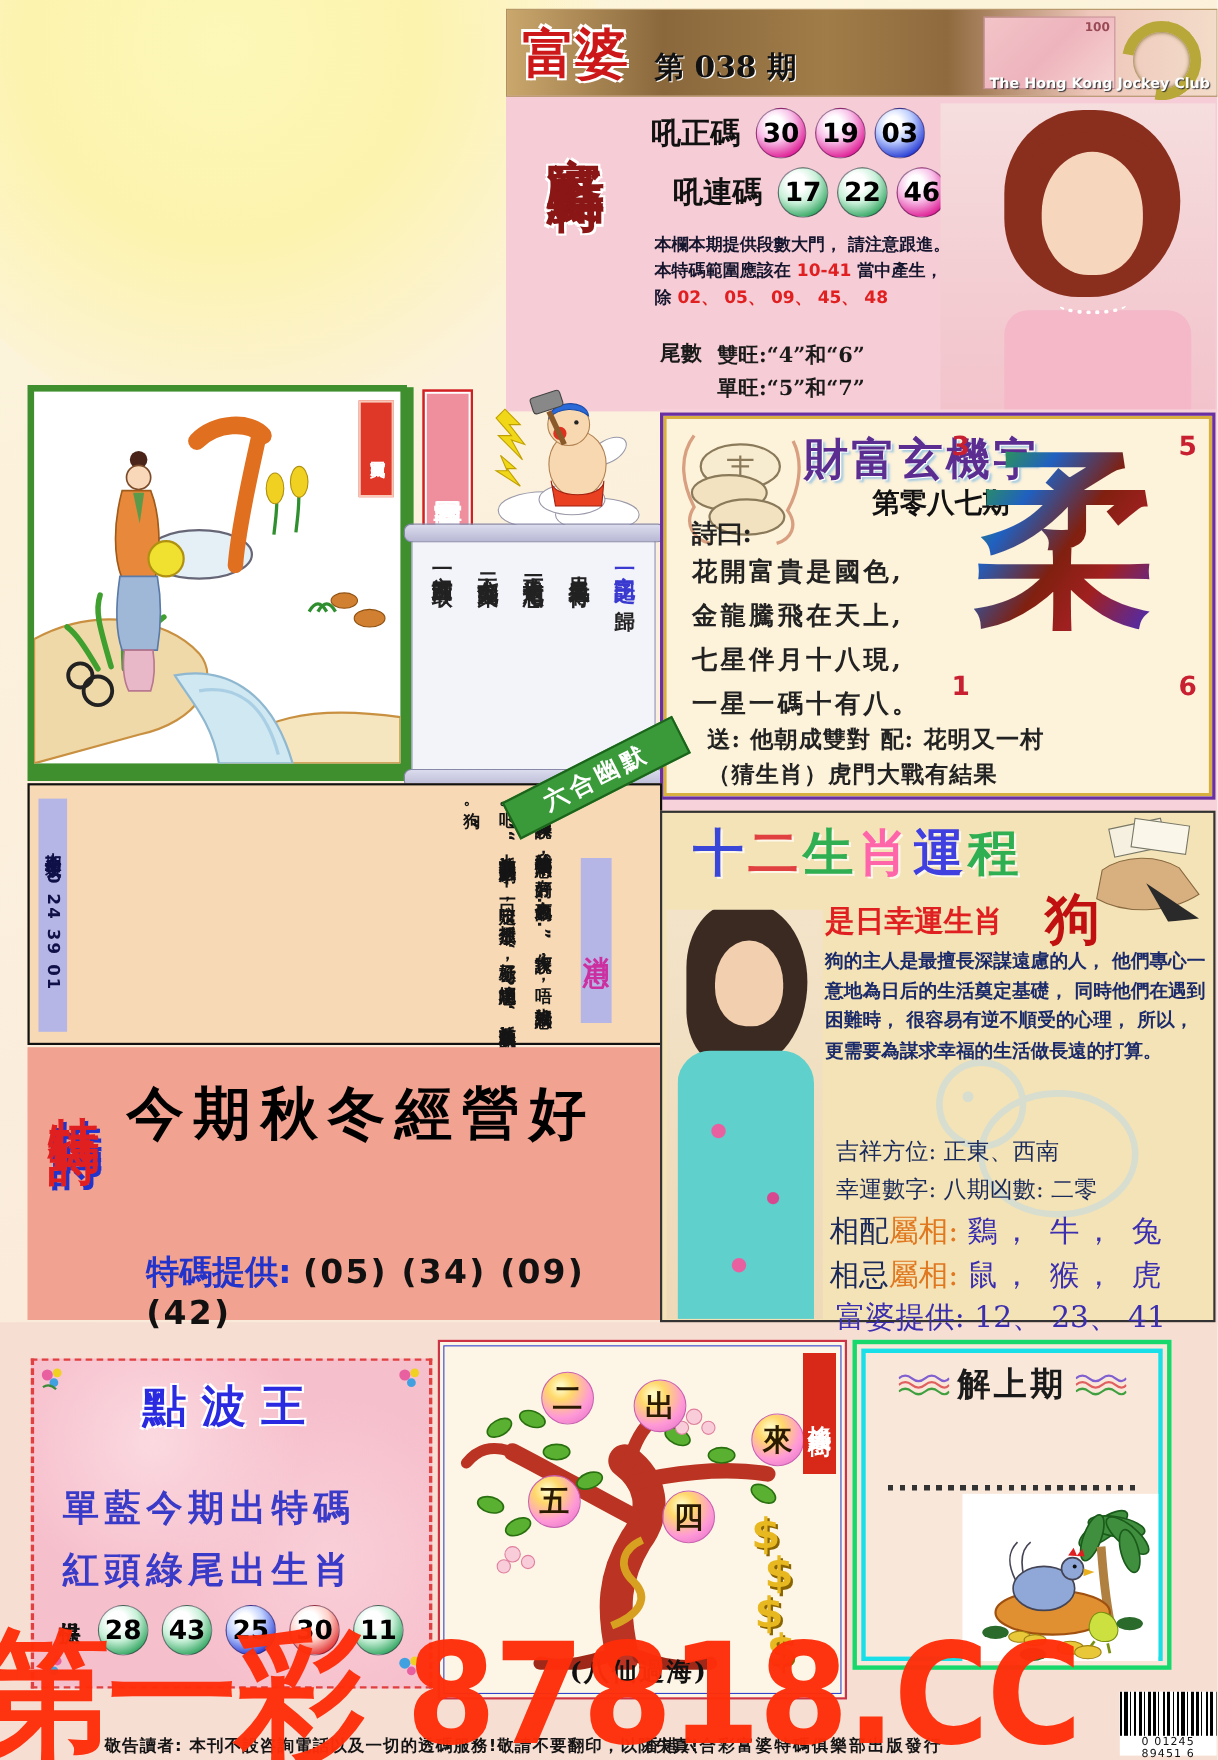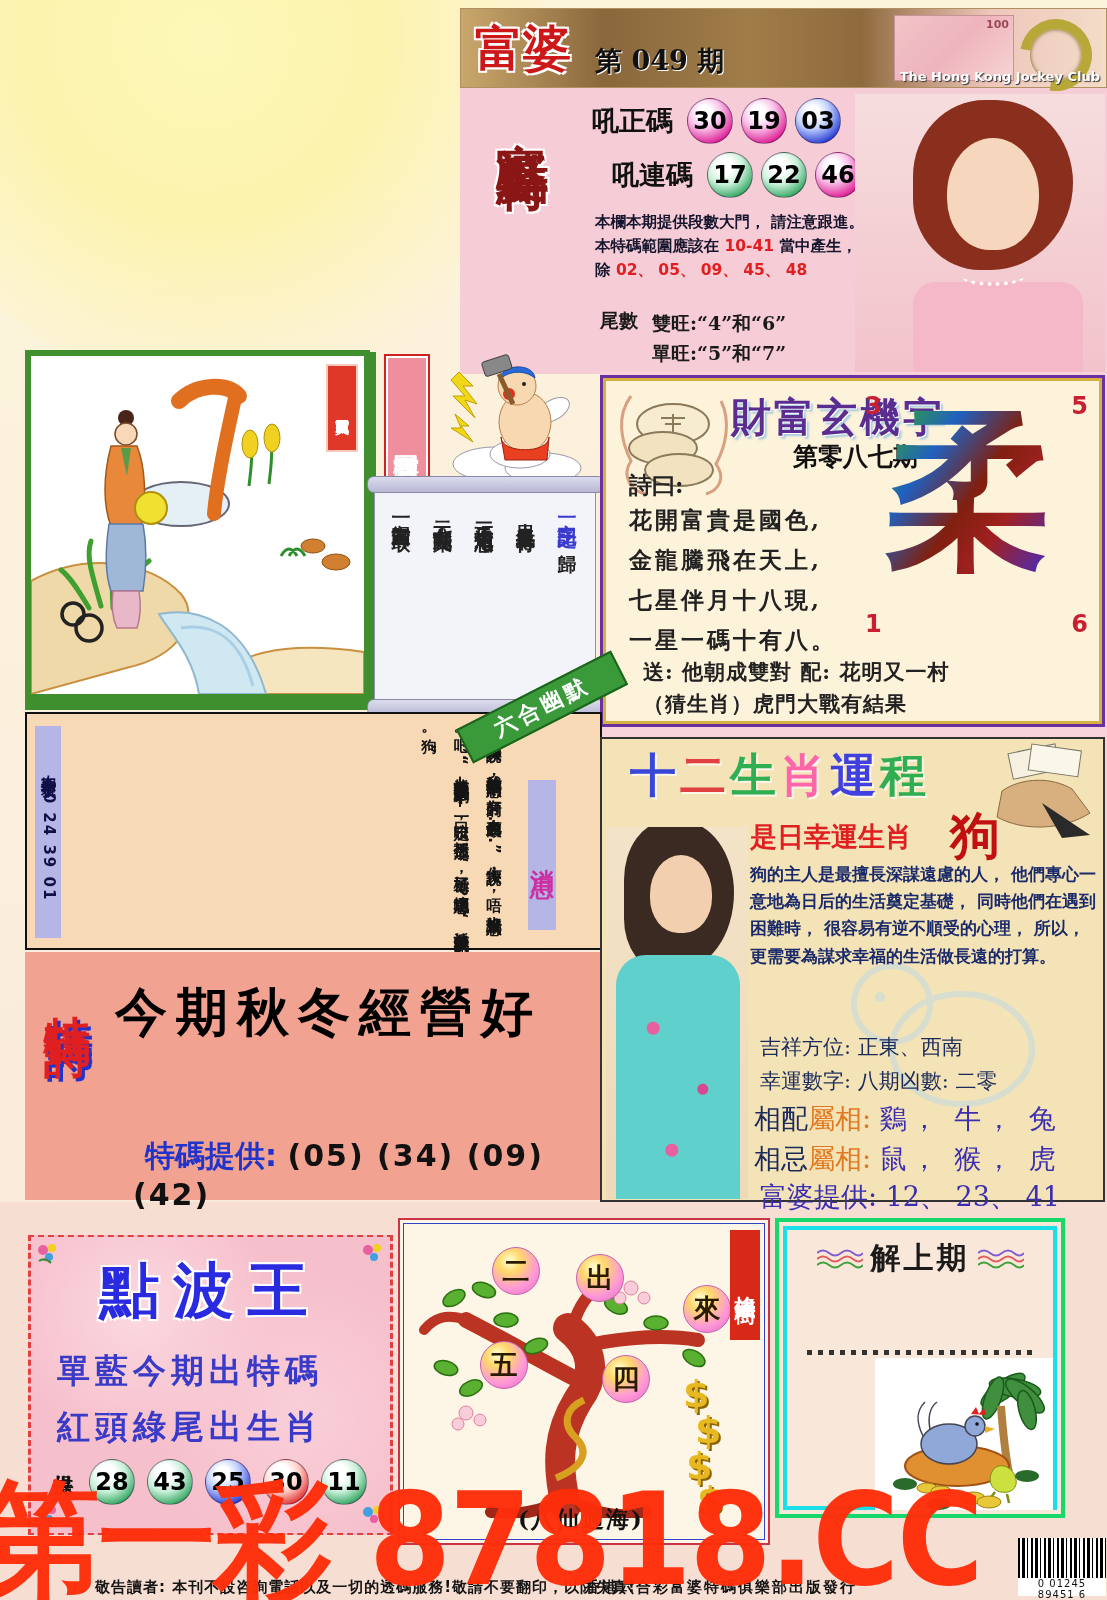--- a/index.html
+++ b/index.html
@@ -128,21 +128,21 @@
   
   .tema{left:25px;top:952px;width:577px;height:248px;background:#f1a290;}
   .tema-label{position:absolute;left:12px;top:26px;writing-mode:vertical-rl;font-size:46px;font-weight:900;
               color:#e02020;font-family:"DejaVu Serif",serif;letter-spacing:8px;
               text-shadow:3px 3px 0 #2233cc;}
   .tema-l1{position:absolute;left:90px;top:26px;font-size:52px;font-weight:900;color:#000000;
            font-family:"DejaVu Serif",serif;letter-spacing:9px;}
   .tema-l2{position:absolute;left:90px;top:104px;font-size:52px;font-weight:900;color:#141414;
            font-family:"DejaVu Serif",serif;letter-spacing:9px;}
   .tema-prov{position:absolute;left:108px;top:184px;font-size:30px;font-weight:900;}
-  .tema-prov .bl{color:#2233cc;margin-left:12px;}
+  .tema-prov .bl{color:#2233cc;}
   .tema-prov .nums{color:#111;letter-spacing:2px;}
 
   
   .zodiac{left:600px;top:737px;width:505px;height:465px;background:#f4e3b6;border:2px solid #333;box-sizing:border-box;}
   .zo-title{position:absolute;left:28px;top:6px;font-size:46px;font-weight:900;
             font-family:"DejaVu Serif",serif;letter-spacing:4px;text-shadow:2px 2px 0 rgba(255,255,255,.7);}
   .zo-lucky{position:absolute;left:148px;top:80px;font-size:27px;font-weight:900;color:#e02020;}
   .zo-animal{position:absolute;left:348px;top:64px;font-size:50px;font-weight:900;color:#c01010;
              font-family:"DejaVu Serif",serif;}
   .zo-body{position:absolute;left:148px;top:122px;width:348px;font-size:17px;font-weight:600;color:#1a2a6a;
@@ -163,21 +163,21 @@
                             radial-gradient(circle at 70% 55%,#d84890 0 5px,transparent 6px),
                             radial-gradient(circle at 45% 80%,#e860a0 0 6px,transparent 7px),
                             #5fd0cc;}
 
   
   .bowang{left:28px;top:1235px;width:365px;height:300px;box-sizing:border-box;
           background:radial-gradient(circle at 30% 25%,#fbd9e0 0%,rgba(251,217,224,0) 40%),
                      radial-gradient(circle at 75% 60%,#f9cfd8 0%,rgba(249,207,216,0) 45%),#f6bfcc;
           border-left:3px dashed #e04040;border-right:3px dashed #e04040;
           border-top:2px dashed #e04040;border-bottom:2px dashed #e04040;}
-  .bw-title{position:absolute;left:0;right:0;top:14px;text-align:center;font-size:60px;font-weight:900;
+  .bw-title{position:absolute;left:0;right:0;top:14px;text-align:center;font-size:40px;font-weight:900;
             color:#2a2ae0;font-family:"DejaVu Serif",serif;letter-spacing:14px;
             text-shadow:-2px -2px 0 #fff,2px -2px 0 #fff,-2px 2px 0 #fff,2px 2px 0 #fff;}
   .bw-l1{position:absolute;left:26px;top:112px;font-size:33px;font-weight:900;color:#3a3ac8;
          font-family:"DejaVu Serif",serif;letter-spacing:5px;}
   .bw-l2{position:absolute;left:26px;top:168px;font-size:33px;font-weight:900;color:#3a3ac8;
          font-family:"DejaVu Serif",serif;letter-spacing:5px;}
   .bw-prov{position:absolute;left:20px;top:222px;writing-mode:vertical-rl;font-size:20px;font-weight:900;color:#111;}
   .bw-balls{position:absolute;left:58px;top:222px;display:flex;gap:12px;}
   .flower{position:absolute;width:26px;height:26px;}
 
@@ -223,21 +223,21 @@
 
 <div id="page">
 
   <div class="abs sun"></div>
   <div class="abs bg-right-top"></div>
   <div class="abs bg-right-mid"></div>
   <div class="abs bg-bottom"></div>
 
   <div class="abs header">
     <div class="abs masthead">富婆</div>
-    <div class="abs issue">第 049 期</div>
+    <div class="abs issue">第 038 期</div>
     <div class="abs banknote">
       <span class="b100">100</span>
     </div>
     <div class="abs horseshoe"></div>
     <div class="abs club">The Hong Kong Jockey Club</div>
   </div>
 
   <div class="abs vert tips-title">富婆點特</div>
   <div class="abs ball-row" style="left:592px;top:98px;">
     <span class="lab">吼正碼</span>

